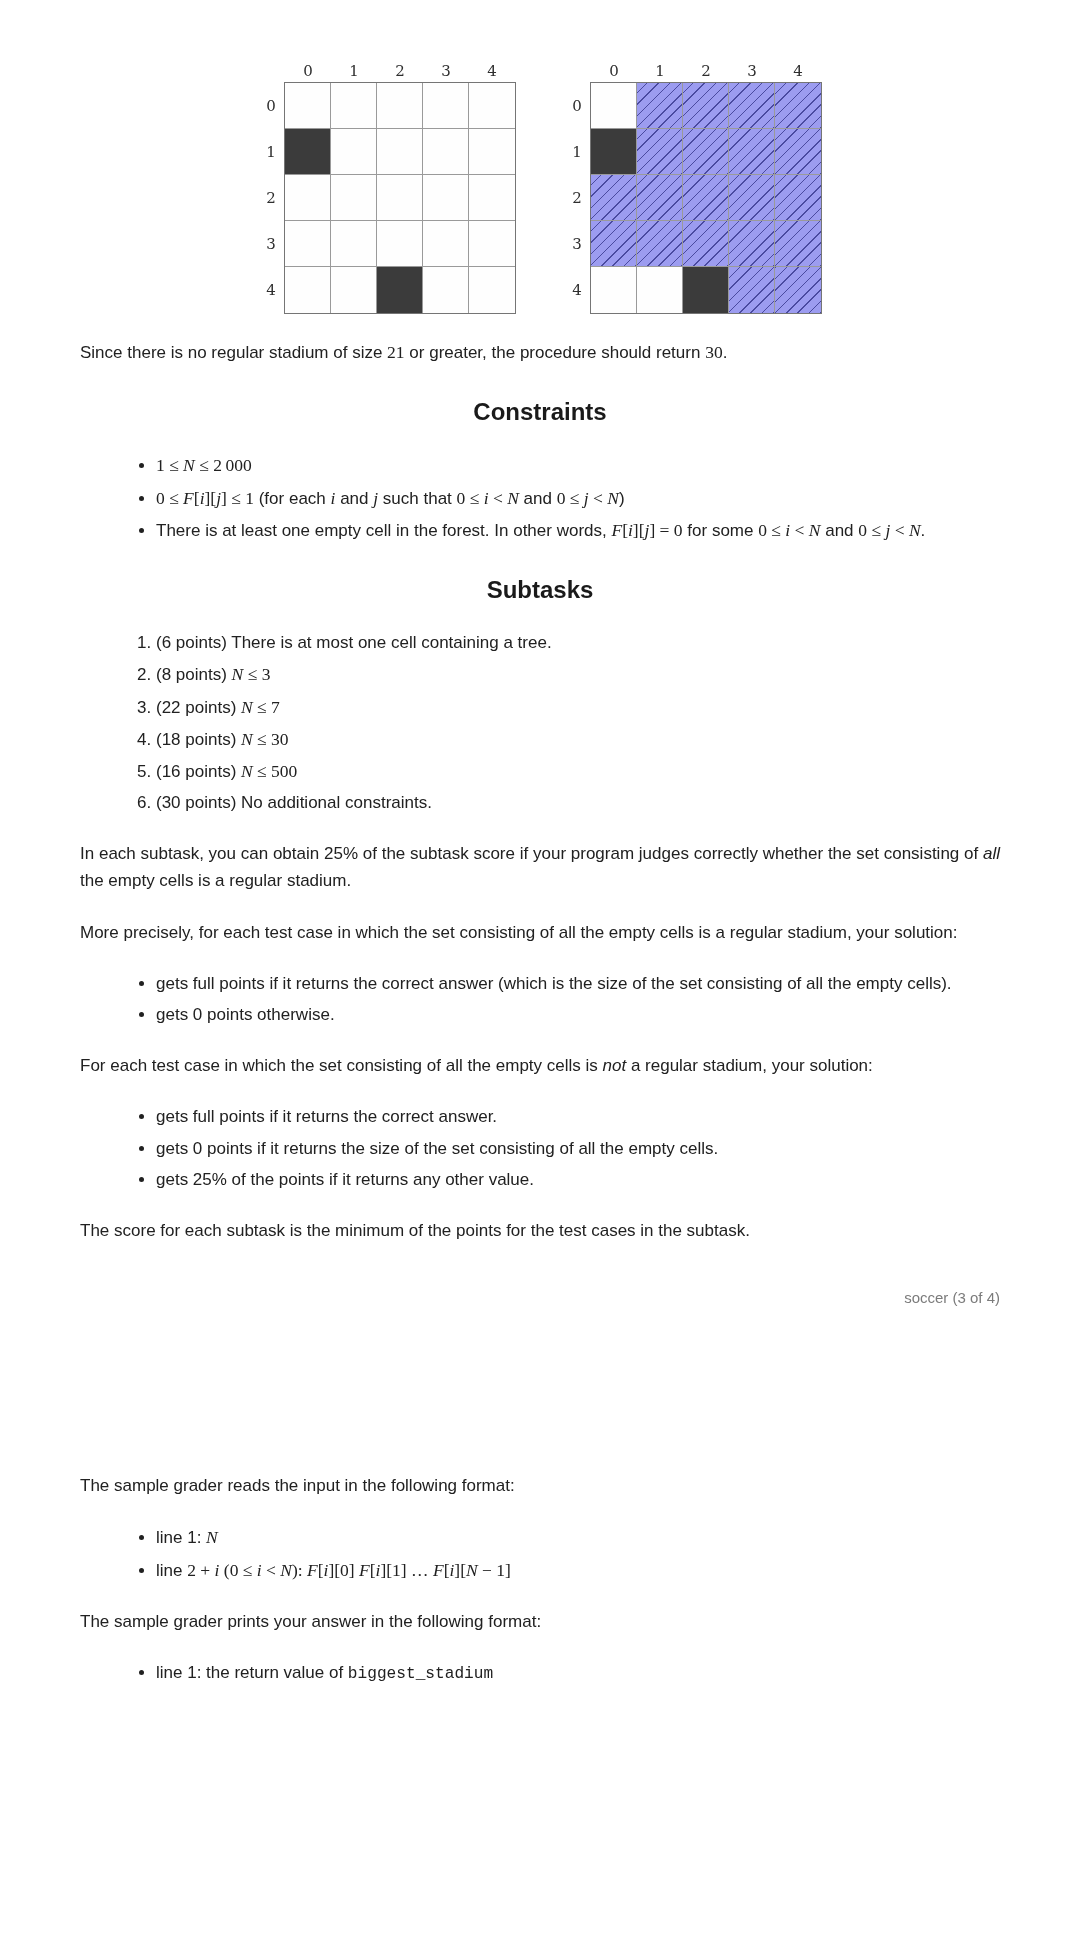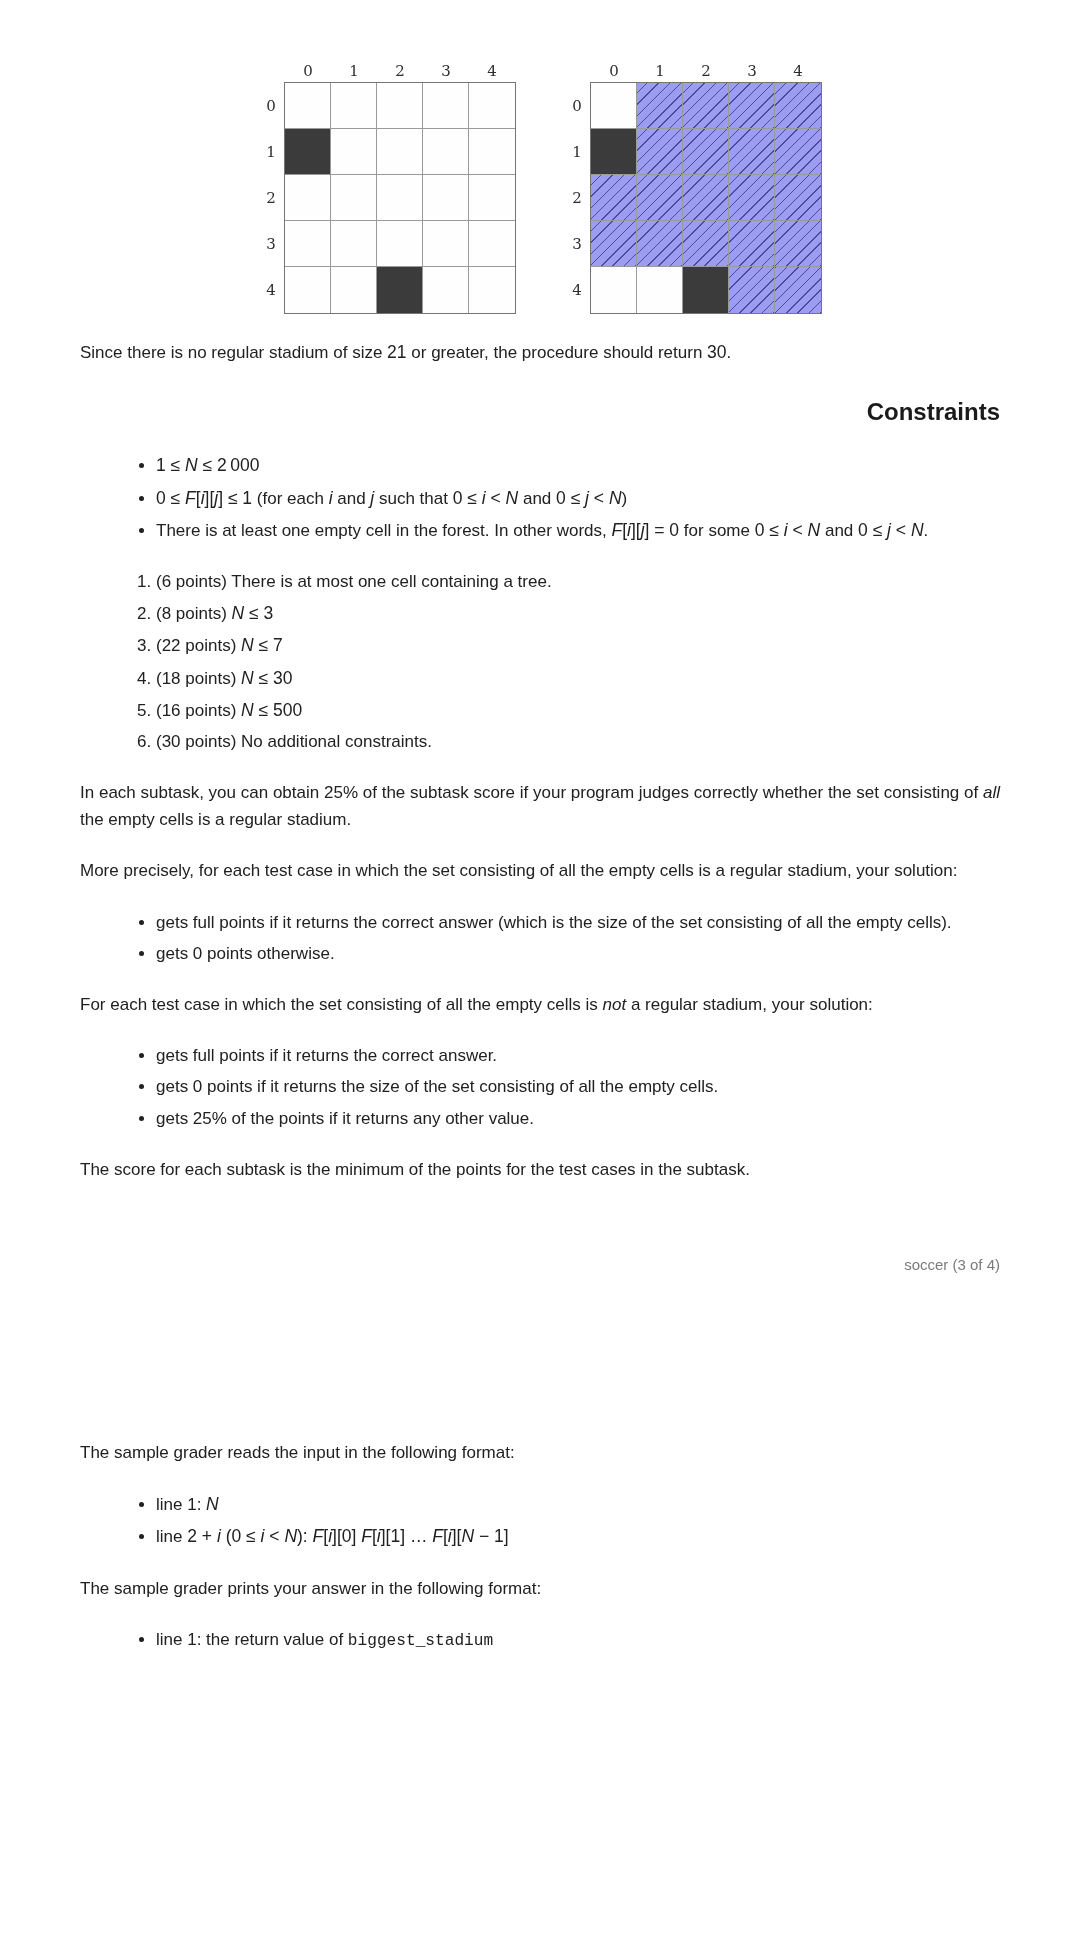--- a/index.html
+++ b/index.html
@@ -65,35 +65,35 @@
   }
 
   
   p  { margin: 24px 0; }
   h2 {
     font-size: 24px;
     font-weight: 700;
     color: #1a1a1a;
     line-height: 1.3;
     margin: 30px 0 18px;
-    text-align: right;
+    text-align: center;
   }
   ul, ol { margin: 24px 0; padding-left: 64px; }
   li { margin: 4px 12px; }
 
-  .math   { font-family: Liberation Sans, sans-serif; font-size: 1.03em; }
+  .math   { font-family: Liberation Serif, serif; font-size: 1.03em; }
   .math i { font-style: italic; }
   em      { font-style: italic; }
   code.mono {
     font-family: Liberation Mono, monospace;
     font-size: 0.95em;
   }
 
   .footer {
-    margin-top: 70px;
+    margin-top: 42px;
     text-align: right;
     color: #7b7b7b;
     font-size: 15px;
   }
   .page-break { height: 138px; }
 </style>
 </head>
 <body>
 
 <div class="page">
@@ -191,20 +191,21 @@
 
   <p>Since there is no regular stadium of size <span class="math">21</span> or greater, the procedure should return <span class="math">30</span>.</p>
 
   <h2>Constraints</h2>
   <ul>
     <li><span class="math">1 ≤ <i>N</i> ≤ 2 000</span></li>
     <li><span class="math">0 ≤ <i>F</i>[<i>i</i>][<i>j</i>] ≤ 1</span> (for each <span class="math"><i>i</i></span> and <span class="math"><i>j</i></span> such that <span class="math">0 ≤ <i>i</i> &lt; <i>N</i></span> and <span class="math">0 ≤ <i>j</i> &lt; <i>N</i></span>)</li>
     <li>There is at least one empty cell in the forest. In other words, <span class="math"><i>F</i>[<i>i</i>][<i>j</i>] = 0</span> for some <span class="math">0 ≤ <i>i</i> &lt; <i>N</i></span> and <span class="math">0 ≤ <i>j</i> &lt; <i>N</i></span>.</li>
   </ul>
 
+  <h2>Subtasks</h2>
   <ol>
     <li>(6 points) There is at most one cell containing a tree.</li>
     <li>(8 points) <span class="math"><i>N</i> ≤ 3</span></li>
     <li>(22 points) <span class="math"><i>N</i> ≤ 7</span></li>
     <li>(18 points) <span class="math"><i>N</i> ≤ 30</span></li>
     <li>(16 points) <span class="math"><i>N</i> ≤ 500</span></li>
     <li>(30 points) No additional constraints.</li>
   </ol>
 
   <p>In each subtask, you can obtain 25% of the subtask score if your program judges correctly whether the set consisting of <em>all</em> the empty cells is a regular stadium.</p>

